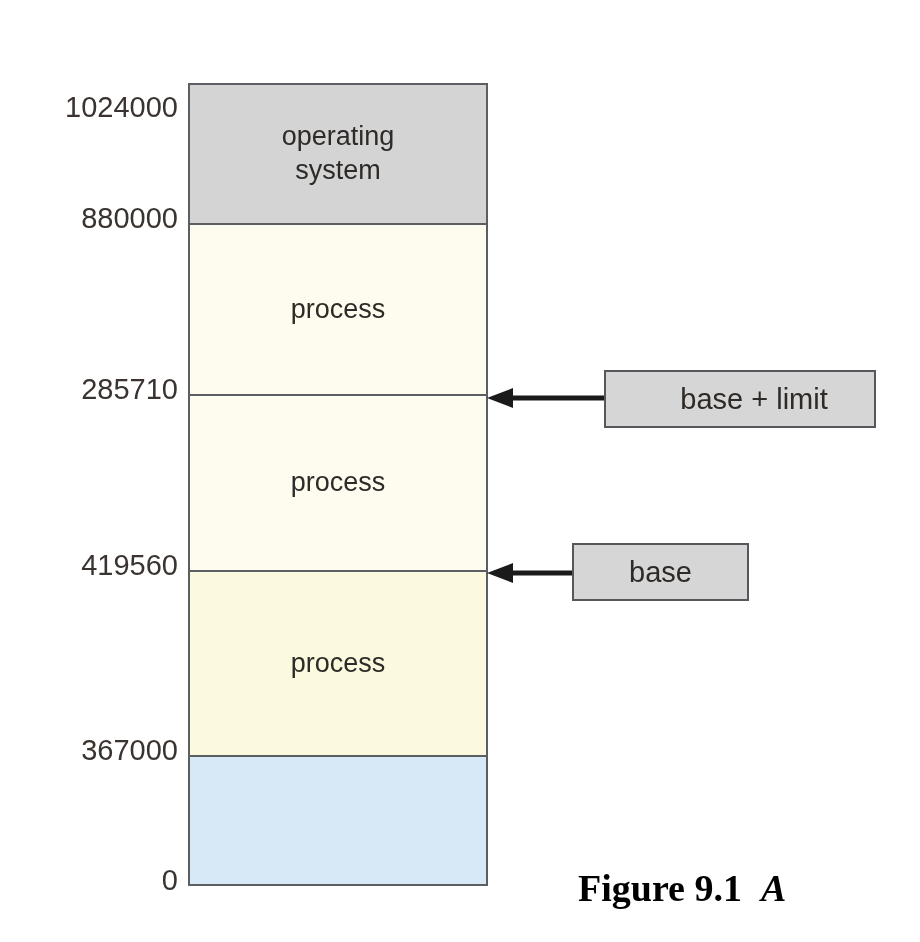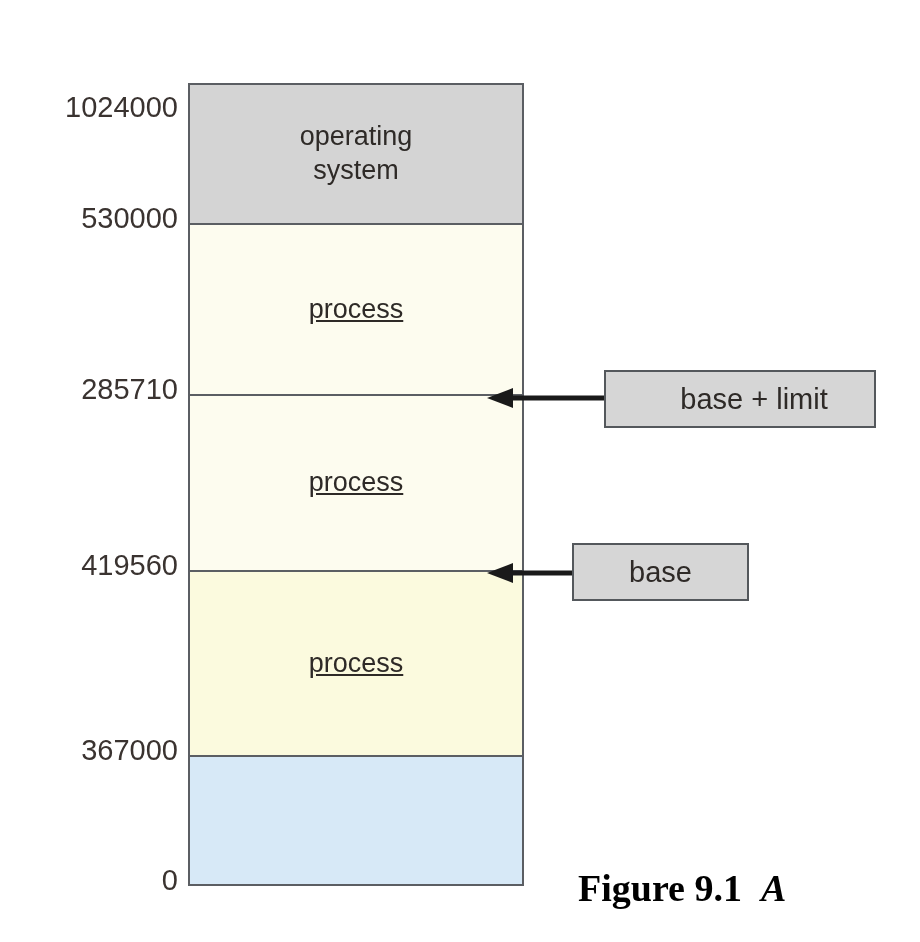--- a/index.html
+++ b/index.html
@@ -22,21 +22,21 @@
     top: 0;
     width: 920px;
     height: 942px;
   }
 
   
   .memory-column {
     position: absolute;
     left: 188px;
     top: 83px;
-    width: 336px;
+    width: 300px;
     height: 803px;
     box-sizing: border-box;
     border: 2px solid #5b5e63;
     background: #ffffff;
   }
 
   .mem-block {
     position: absolute;
     left: 0;
     width: 100%;
@@ -44,21 +44,20 @@
     display: flex;
     align-items: center;
     justify-content: center;
     text-align: center;
     font-size: 27px;
     line-height: 1.25;
     color: #2e2a27;
   }
   .mem-block.with-top-rule {
     border-top: 2px solid #5b5e63;
-    text-decoration: underline;
   }
 
   .mem-label {
     display: block;
     white-space: pre-line;
   }
 
   
   .addr-label {
     position: absolute;
@@ -112,21 +111,21 @@
     font-weight: bold;
   }
 </style>
 </head>
 <body>
 
 <div id="figure-root">
 
   <div class="addr-stack">
     <div class="addr-label" style="top:85px;">1024000</div>
-    <div class="addr-label" style="top:196px;">530000</div>
+    <div class="addr-label" style="top:196px;">880000</div>
     <div class="addr-label" style="top:367px;">285710</div>
     <div class="addr-label" style="top:543px;">419560</div>
     <div class="addr-label" style="top:728px;">367000</div>
     <div class="addr-label" style="top:858px;">0</div>
   </div>
 
   <div class="memory-column">
 
     <div class="mem-block" style="top:0px; height:138px; background:#d4d4d4;">
       <span class="mem-label">operating

